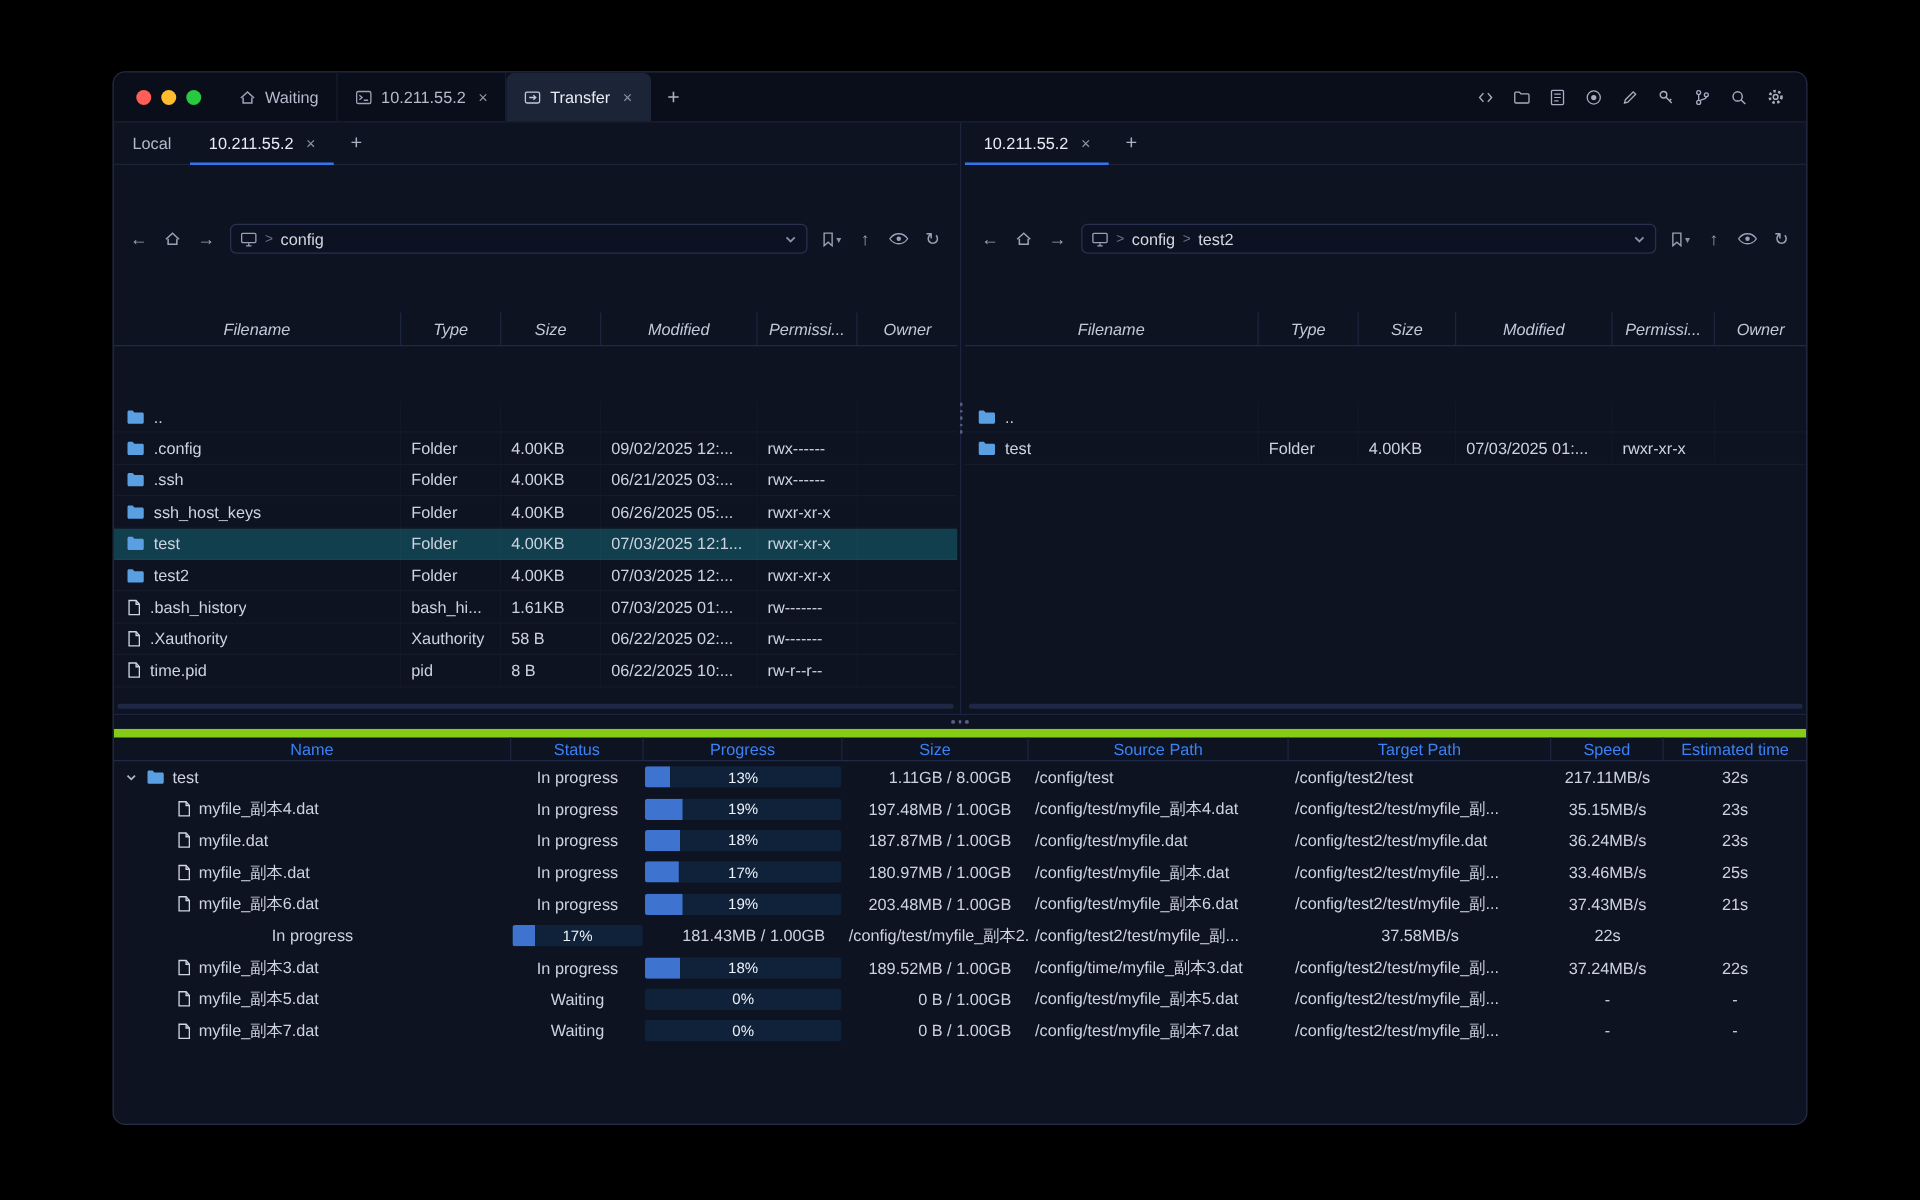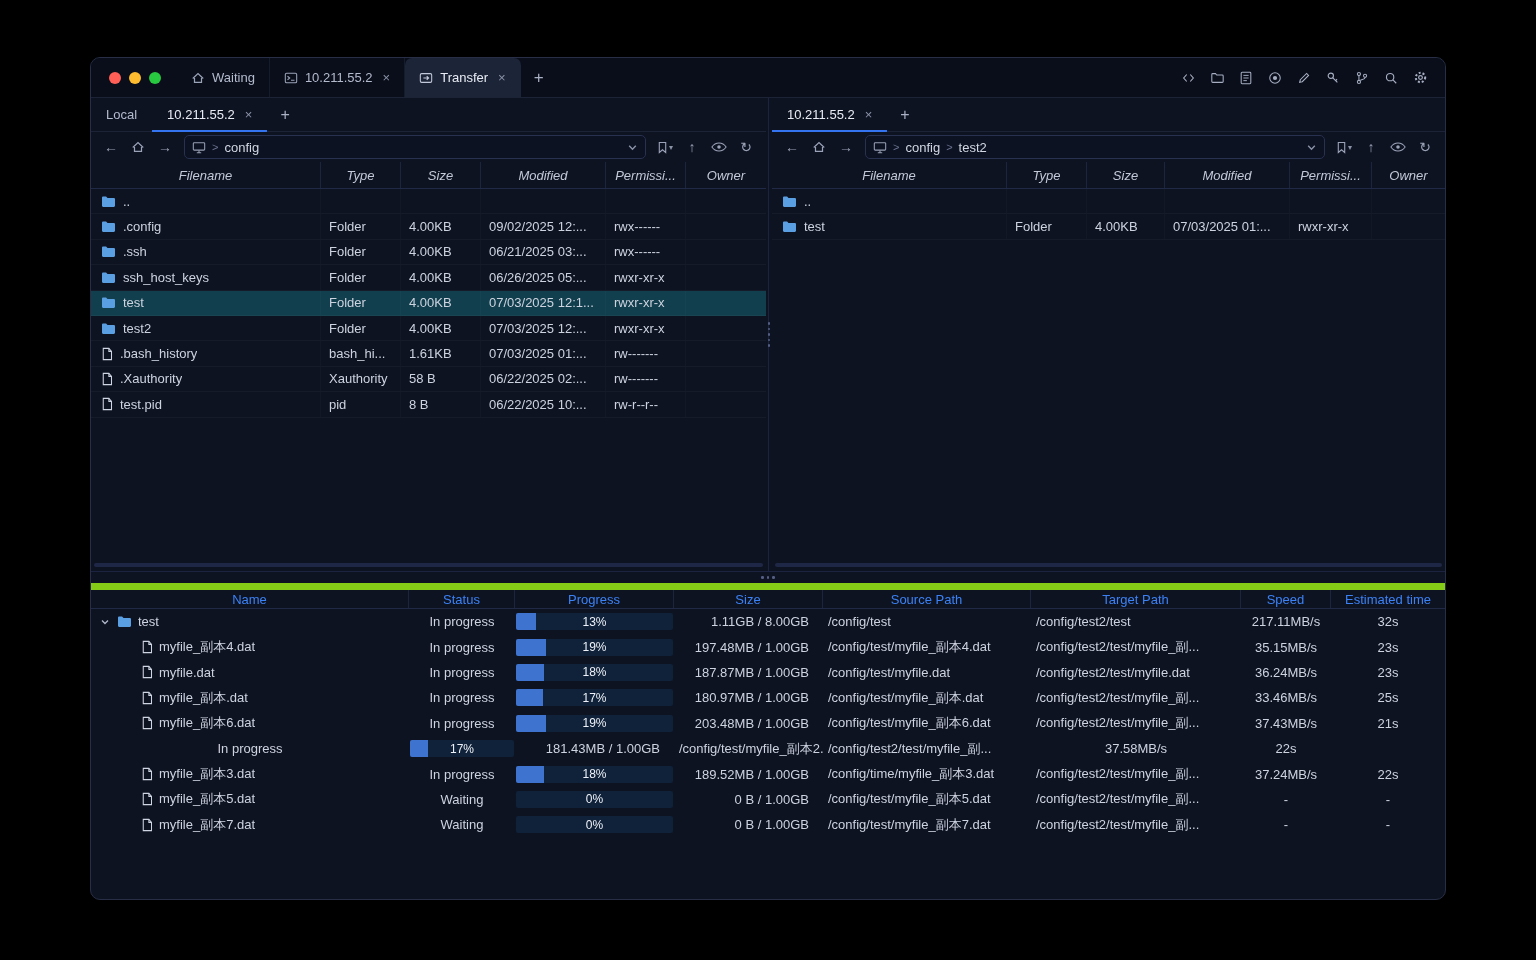--- a/index.html
+++ b/index.html
@@ -22,21 +22,21 @@
   .app-tab.active { background: #1c2437; color: #e9ecf4; border-radius: 7px 7px 0 0; border-right-color: transparent; }
   .ticon { display: flex; align-items: center; color: #9ba3b8; }
   .app-tab.active .ticon { color: #c2c9da; }
   .tclose { color: #8b93a8; font-size: 13px; margin-left: 3px; }
   .tab-plus { display: flex; align-items: center; padding: 0 13px; color: #aab1c4; font-size: 17px; }
   .tb-icons { margin-left: auto; display: flex; align-items: center; gap: 11px; padding-right: 16px; }
   .tb-icon { width: 18px; height: 18px; display: flex; align-items: center; justify-content: center; color: #a7aec2; }
 
   
   .file-area { flex: 0 0 473px; display: flex; position: relative; }
-  .pane { width: 675px; display: flex; flex-direction: column; position: relative; }
+  .pane { width: 675px; display: flex; flex-direction: column; position: relative; gap: 44px; }
   .pane.right { width: auto; flex: 1; }
   .v-split { width: 6px; position: relative; display: flex; align-items: center; justify-content: center; }
   .v-split::before { content: ""; position: absolute; left: 2px; top: 0; bottom: 0; width: 1px; background: #1b2340; }
   .vdots { display: flex; flex-direction: column; gap: 3px; position: relative; }
   .vdots i { width: 2.5px; height: 2.5px; border-radius: 50%; background: #555f85; }
 
   .pane-tabs { flex: 0 0 34px; display: flex; align-items: stretch; border-bottom: 1px solid #1c2336; }
   .pane-tab { display: flex; align-items: center; gap: 7px; padding: 0 15px; color: #b4bbcd; position: relative; }
   .pane-tab.active { color: #e9ecf4; }
   .pane-tab.active::after { content: ""; position: absolute; left: 0; right: 0; bottom: -1px; height: 2px; background: #3574f0; }
@@ -406,21 +406,21 @@
               <div class="fc"></div>
             </div>
             <div class="ft-row cols-l">
               <div class="fc name">
                 <span class="ficon">
                   <svg width="12" height="14" viewBox="0 0 16 18">
                     <path d="M3 1.5h7.5l3.5 4v11H3z" fill="none" stroke="#cfd5e3" stroke-width="1.4"></path>
                     <path d="M10.5 1.5v4H14" fill="none" stroke="#cfd5e3" stroke-width="1.4"></path>
                   </svg>
                 </span>
-                <span class="ftext">test.pid</span>
+                <span class="ftext">time.pid</span>
               </div>
               <div class="fc">pid</div>
               <div class="fc">8 B</div>
               <div class="fc">06/22/2025 10:...</div>
               <div class="fc">rw-r--r--</div>
               <div class="fc"></div>
             </div>
           </div>
         <div class="h-scroll"></div>
       </div>

